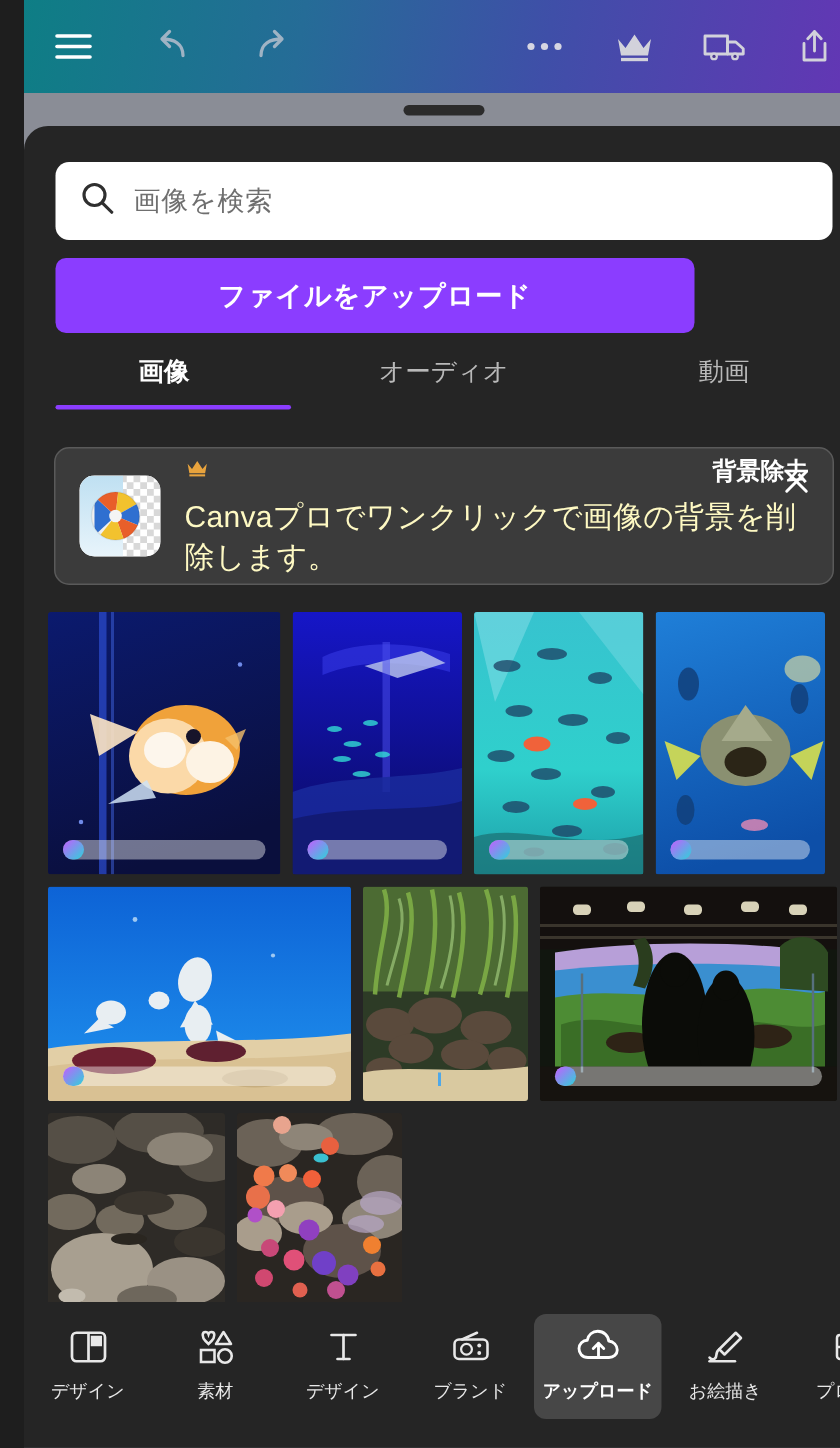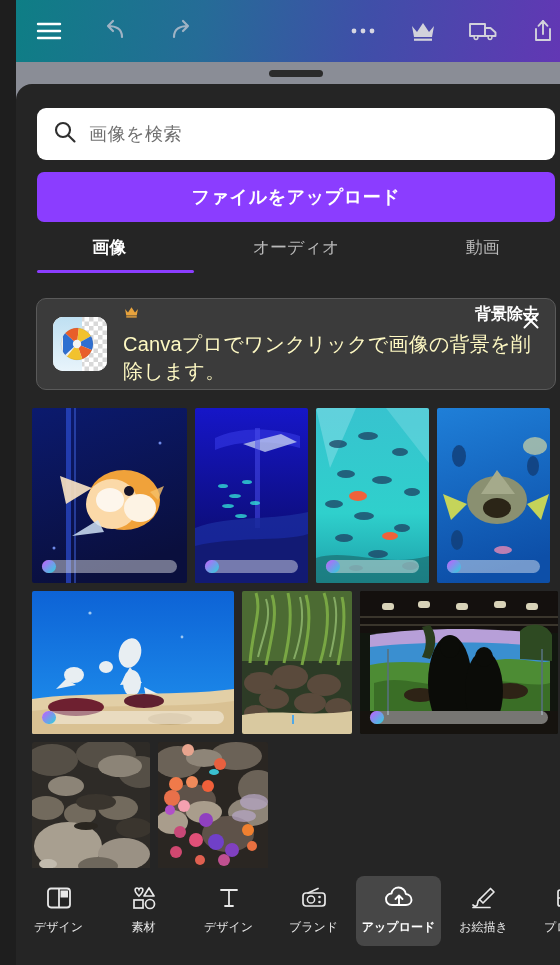--- a/index.html
+++ b/index.html
@@ -38,21 +38,21 @@
   
   .searchbar {
     position: absolute; top: 24px; left: 21px; width: 518px; height: 52px;
     background: #ffffff; border-radius: 9px;
     display: flex; align-items: center; padding: 0 16px; gap: 12px;
   }
   .searchbar .ph { color: #6f6f6f; font-size: 18px; letter-spacing: .5px; }
 
   
   .uploadbtn {
-    position: absolute; top: 88px; left: 21px; width: 518px; height: 50px;
+    position: absolute; top: 88px; left: 21px; width: 426px; height: 50px;
     background: #8b3dff; border-radius: 7px; border: 0;
     color: #fff; font-size: 18px; font-weight: bold; letter-spacing: .6px;
     font-family: inherit; cursor: pointer; text-align: center;
   }
 
   
   .tabs { position: absolute; top: 148px; left: 0; width: 560px; height: 44px; display: flex; }
   .tab {
     flex: 1; text-align: center; color: #b9b9b9; font-size: 17px;
     padding-top: 4px; cursor: pointer; position: relative;

